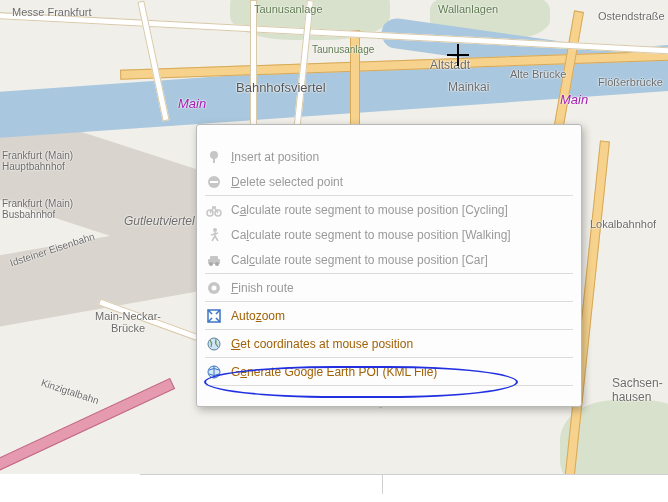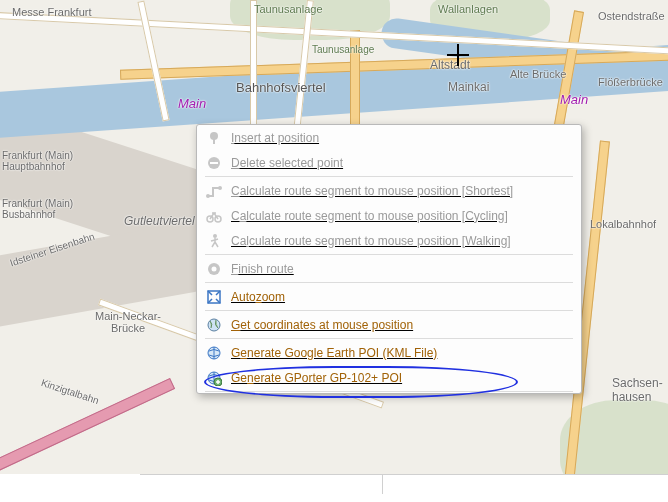--- a/index.html
+++ b/index.html
@@ -21,21 +21,21 @@
   .map-label.water{color:#a21caf;font-style:italic;}
   .map-label.green{color:#5e7a4f;text-align:right;}
   .cursor-cross{position:absolute;left:447px;top:44px;width:22px;height:22px;pointer-events:none;}
   .cursor-cross:before,.cursor-cross:after{content:"";position:absolute;background:#000;}
   .cursor-cross:before{left:10px;top:0;width:2px;height:22px;}
   .cursor-cross:after{left:0;top:10px;width:22px;height:2px;}
   .grid-bottom{position:absolute;left:0;top:474px;width:668px;height:28px;background:#fff;}
   .grid-bottom:before{content:"";position:absolute;left:140px;top:0;width:528px;height:1px;background:#d0d0d0;}
   .grid-bottom:after{content:"";position:absolute;left:382px;top:0;width:1px;height:20px;background:#d0d0d0;}
   
-  .ctx{position:absolute;left:196px;top:124px;width:384px;background:#fdfdfd;border:1px solid #b9b9b9;border-radius:3px;box-shadow:2px 3px 8px rgba(0,0,0,0.28);padding:0 0;text-decoration:underline;}
+  .ctx{position:absolute;left:196px;top:124px;width:384px;background:#fdfdfd;border:1px solid #b9b9b9;border-radius:3px;box-shadow:2px 3px 8px rgba(0,0,0,0.28);padding:19px 0;}
   .mi{display:flex;align-items:center;height:25px;padding:0 10px 0 8px;cursor:default;user-select:none;}
   .mi .ic{width:18px;height:18px;flex:0 0 18px;margin-right:8px;display:flex;align-items:center;justify-content:center;}
   .mi .lbl{flex:1;color:#a16207;}
   .mi .lbl .ul{text-decoration:underline;}
   .mi.disabled .lbl{color:#9a9a9a;}
   .mi.disabled .ic{opacity:.55;}
   .sep{height:1px;margin:1px 8px;background:#dcdcdc;}
   .highlight-ring{position:absolute;left:204px;top:366px;width:310px;height:28px;border:2px solid #2030e0;border-radius:50%/60%;pointer-events:none;}
   
   svg{display:block;}
@@ -107,45 +107,46 @@
             <circle cx="8" cy="8" r="6" fill="#9a9a9a"></circle>
             <rect x="4" y="7" width="8" height="2" fill="#fff"></rect>
           </svg>
         </span>
         <span class="lbl"><span class="ul">D</span>elete selected point</span>
       </div>
       <div class="sep"></div>
       <div class="mi disabled">
         <span class="ic">
           <svg width="16" height="16">
-            <path d="M2 13 L7 13 L7 5 L14 5" stroke="#9a9a9a" stroke-width="2" fill="none"></path>
-            <circle cx="2" cy="13" r="2" fill="#9a9a9a"></circle>
-            <circle cx="14" cy="5" r="2" fill="#9a9a9a"></circle>
-          </svg>
-        </span>
-        <span class="lbl"><span class="ul">C</span>alculate route segment to mouse position [Shortest]</span>
-      </div>
-      <div class="mi disabled">
-        <span class="ic">
-          <svg width="16" height="16">
             <circle cx="4" cy="11" r="3" fill="none" stroke="#9a9a9a" stroke-width="1.5"></circle>
             <circle cx="12" cy="11" r="3" fill="none" stroke="#9a9a9a" stroke-width="1.5"></circle>
             <path d="M4 11 L8 5 L12 11 M6 5 L10 5" stroke="#9a9a9a" stroke-width="1.5" fill="none"></path>
           </svg>
         </span>
         <span class="lbl">C<span class="ul">a</span>lculate route segment to mouse position [Cycling]</span>
       </div>
       <div class="mi disabled">
         <span class="ic">
           <svg width="16" height="16">
             <circle cx="9" cy="3" r="2" fill="#9a9a9a"></circle>
             <path d="M9 5 L9 9 L6 14 M9 9 L12 14 M9 7 L5 8 M9 7 L12 6" stroke="#9a9a9a" stroke-width="1.5" fill="none"></path>
           </svg>
         </span>
         <span class="lbl">Ca<span class="ul">l</span>culate route segment to mouse position [Walking]</span>
+      </div>
+      <div class="mi disabled">
+        <span class="ic">
+          <svg width="16" height="16">
+            <rect x="2" y="7" width="12" height="5" rx="1" fill="#9a9a9a"></rect>
+            <rect x="4" y="4" width="8" height="4" rx="1" fill="#9a9a9a"></rect>
+            <circle cx="5" cy="12" r="2" fill="#666"></circle>
+            <circle cx="11" cy="12" r="2" fill="#666"></circle>
+          </svg>
+        </span>
+        <span class="lbl">Cal<span class="ul">c</span>ulate route segment to mouse position [Car]</span>
       </div>
       <div class="sep"></div>
       <div class="mi disabled">
         <span class="ic">
           <svg width="16" height="16">
             <circle cx="8" cy="8" r="6" fill="#9a9a9a"></circle>
             <circle cx="8" cy="8" r="2.5" fill="#fff"></circle>
           </svg>
         </span>
         <span class="lbl"><span class="ul">F</span>inish route</span>
@@ -173,29 +174,18 @@
       <div class="sep"></div>
       <div class="mi">
         <span class="ic">
           <svg width="16" height="16">
             <circle cx="8" cy="8" r="6" fill="#d7e8f7" stroke="#3b76c4"></circle>
             <path d="M3 6 Q8 3 13 6 M3 10 Q8 13 13 10 M8 2 L8 14" stroke="#3b76c4" fill="none"></path>
           </svg>
         </span>
         <span class="lbl">G<span class="ul">e</span>nerate Google Earth POI (KML File)</span>
       </div>
-      <div class="mi">
-        <span class="ic">
-          <svg width="16" height="16">
-            <circle cx="8" cy="8" r="6" fill="#d7e8f7" stroke="#3b76c4"></circle>
-            <path d="M3 6 Q8 3 13 6 M3 10 Q8 13 13 10 M8 2 L8 14" stroke="#3b76c4" fill="none"></path>
-            <circle cx="12" cy="12" r="4" fill="#6fb36f" stroke="#3e7a3e"></circle>
-            <path d="M12 10 L12 14 M10 12 L14 12" stroke="#fff" stroke-width="1.5"></path>
-          </svg>
-        </span>
-        <span class="lbl">Ge<span class="ul">n</span>erate GPorter GP-102+ POI</span>
-      </div>
       <div class="sep"></div>
     </div>
 
 <div class="highlight-ring"></div>
 
 </div>
 
 </body></html>

